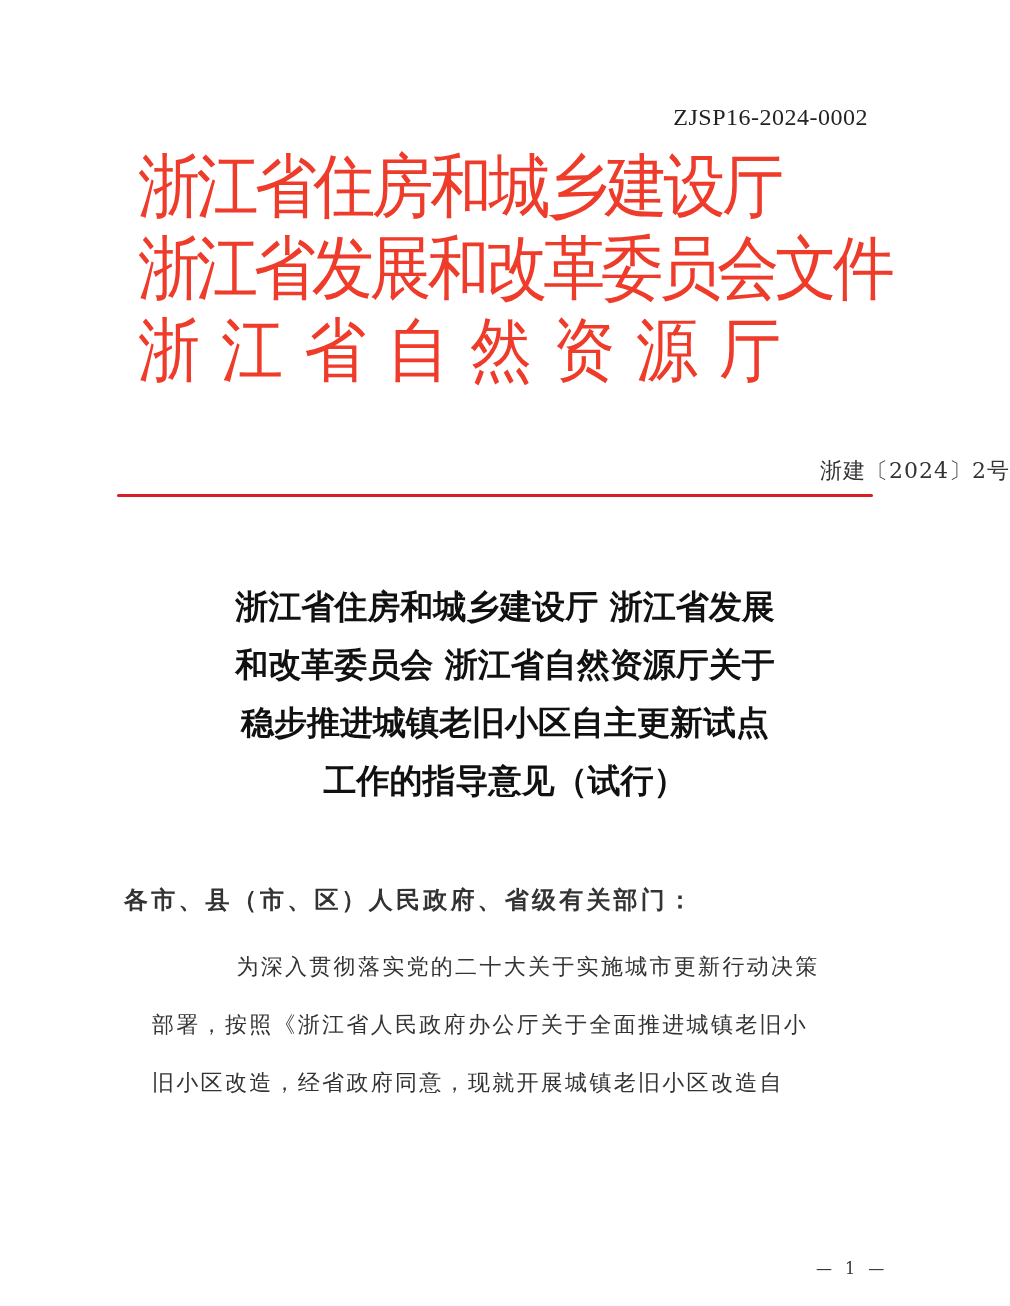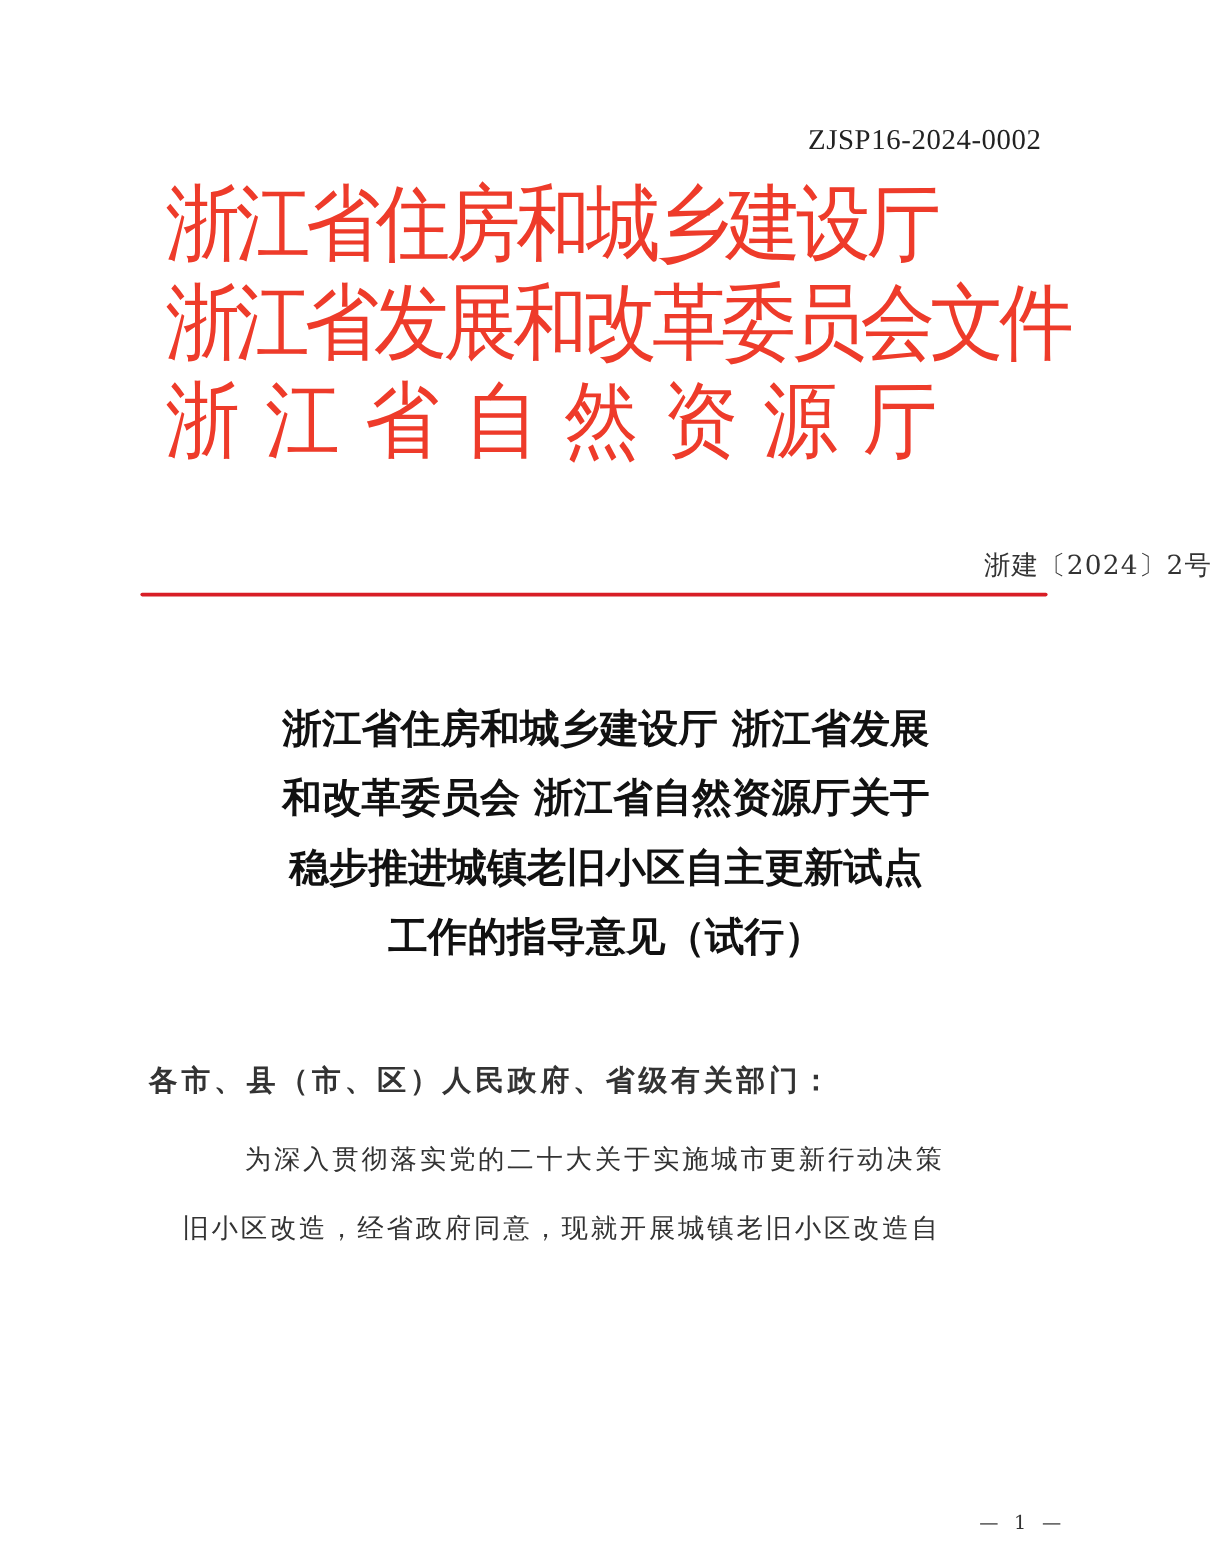--- a/index.html
+++ b/index.html
@@ -16,21 +16,21 @@
   #head-3 { top: 316px; letter-spacing: 21px; }
   #doc-number { top: 456px; left: 0; width: 1010px; text-align: right; font-size: 22px; color: #333;
                 letter-spacing: 1px; }
   #red-rule { top: 494px; left: 117px; width: 756px; height: 3px; background: #d81e26; border-radius: 2px; }
   #title { top: 578px; left: 0; width: 1010px; text-align: center; font-weight: bold; font-size: 33px;
            line-height: 58px; color: #111; font-family: "DejaVu Serif", serif; }
   #title div { white-space: nowrap; }
   #salutation { top: 884px; left: 124px; font-size: 24px; color: #333; letter-spacing: 3.2px; white-space: nowrap; font-weight: bold; }
   #body { top: 938px; left: 152px; width: 700px; font-size: 22px; line-height: 58px; color: #333; }
   #body div { white-space: nowrap; letter-spacing: 2.3px; }
-  #body .indent { padding-left: 52px; }
+  #body .indent { padding-left: 52px; text-align: center; }
   #page-num { top: 1259px; left: 816px; font-size: 16px; color: #333; letter-spacing: 4px; }
 </style>
 </head>
 <body>
 
 <div id="doc-code" class="abs">ZJSP16-2024-0002</div>
 
 <div id="head-1" class="abs red-head">浙江省住房和城乡建设厅</div>
 <div id="head-2" class="abs red-head">浙江省发展和改革委员会文件</div>
 <div id="head-3" class="abs red-head">浙江省自然资源厅</div>
@@ -43,16 +43,17 @@
   <div>浙江省住房和城乡建设厅 浙江省发展</div>
   <div>和改革委员会 浙江省自然资源厅关于</div>
   <div>稳步推进城镇老旧小区自主更新试点</div>
   <div>工作的指导意见（试行）</div>
 </div>
 
 <div id="salutation" class="abs">各市、县（市、区）人民政府、省级有关部门：</div>
 
 <div id="body" class="abs">
   <div class="indent">为深入贯彻落实党的二十大关于实施城市更新行动决策</div>
+  <div>部署，按照《浙江省人民政府办公厅关于全面推进城镇老旧小</div>
   <div>旧小区改造，经省政府同意，现就开展城镇老旧小区改造自</div>
 </div>
 
 <div id="page-num" class="abs">— 1 —</div>
 
 </body></html>

